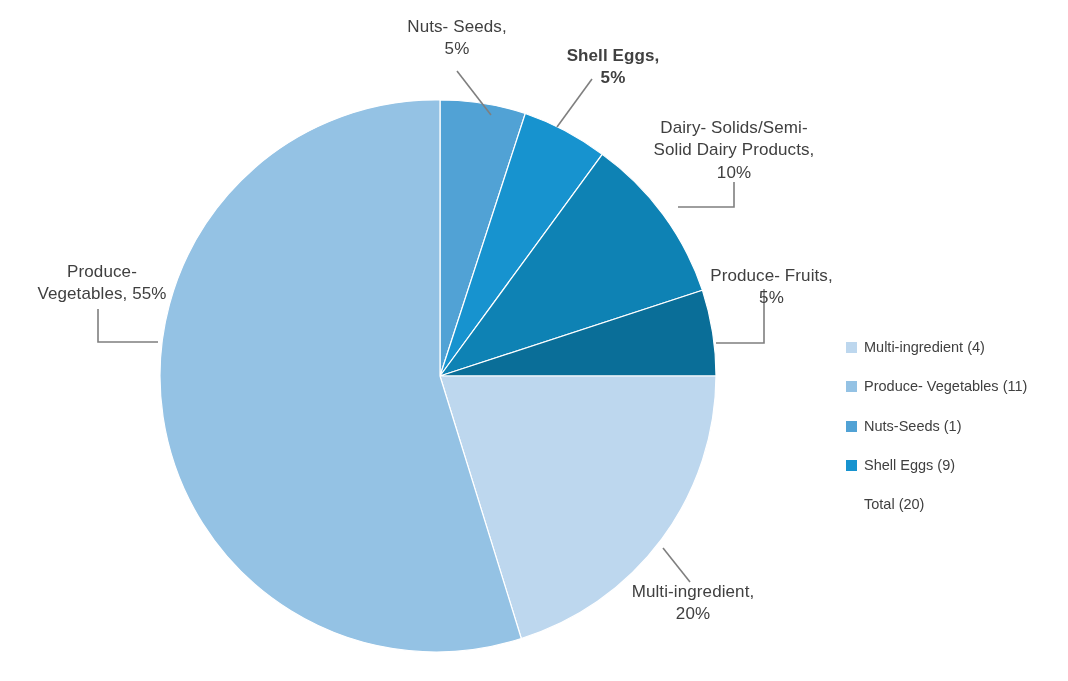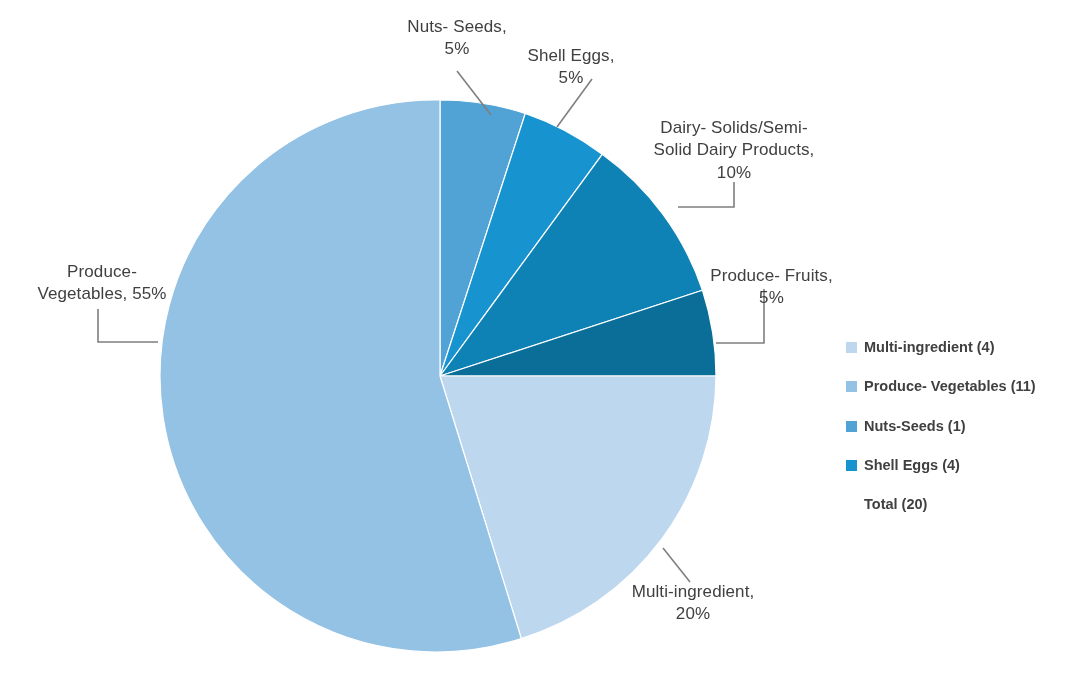--- a/index.html
+++ b/index.html
@@ -36,21 +36,20 @@
   .legend {
     position: absolute;
     left: 846px;
     top: 338px;
     width: 210px;
   }
   .legend-item {
     display: flex;
     align-items: flex-start;
     margin-bottom: 20px;
-    font-weight: bold;
   }
   .legend-swatch {
     width: 11px;
     height: 11px;
     flex: 0 0 11px;
     margin-top: 4px;
     margin-right: 7px;
   }
   .legend-swatch.blank {
     background: transparent;
@@ -91,21 +90,21 @@
       <path d="M 734 182 L 734 207 L 678 207"></path>
       <path d="M 764 289 L 764 343 L 716 343"></path>
       <path d="M 690 582 L 663 548"></path>
       <path d="M 98 309 L 98 342 L 158 342"></path>
     </g>
   </svg>
 
   <div class="data-label" style="left: 381px; top: 16px; width: 152px;">Nuts- Seeds,
 5%</div>
 
-  <div class="data-label" style="left: 503px; top: 45px; width: 136px;">Shell Eggs,
+  <div class="data-label" style="left: 545px; top: 45px; width: 136px; font-weight: bold;">Shell Eggs,
 5%</div>
 
   <div class="data-label" style="left: 640px; top: 117px; width: 188px;">Dairy- Solids/Semi-
 Solid Dairy Products,
 10%</div>
 
   <div class="data-label" style="left: 694px; top: 265px; width: 155px;">Produce- Fruits,
 5%</div>
 
   <div class="data-label" style="left: 608px; top: 581px; width: 170px;">Multi-ingredient,
@@ -126,21 +125,21 @@
       <span class="legend-label">Produce- Vegetables (11)</span>
     </div>
 
     <div class="legend-item">
       <span class="legend-swatch" style="background:#51A2D5;"></span>
       <span class="legend-label">Nuts-Seeds (1)</span>
     </div>
 
     <div class="legend-item">
       <span class="legend-swatch" style="background:#1793CF;"></span>
-      <span class="legend-label">Shell Eggs (4)</span>
+      <span class="legend-label">Shell Eggs (9)</span>
     </div>
 
 
 
     <div class="legend-item total">
       <span class="legend-swatch blank"></span>
       <span class="legend-label">Total (20)</span>
     </div>
 
   </div>

